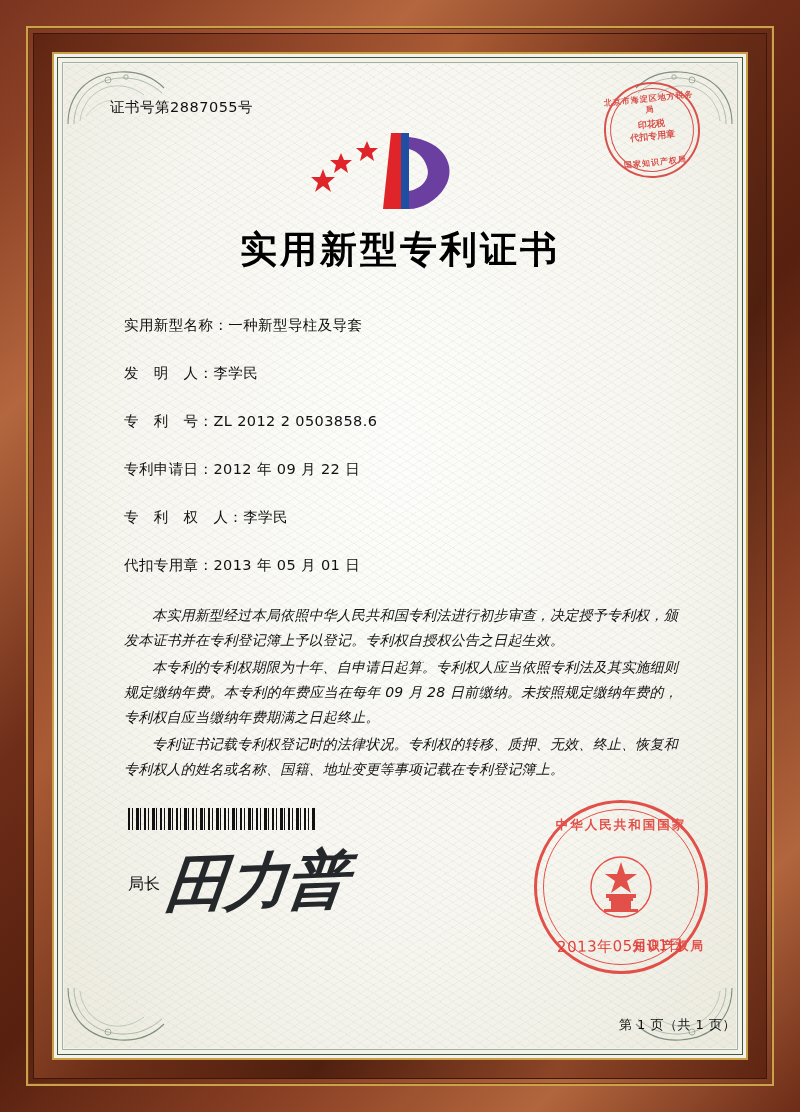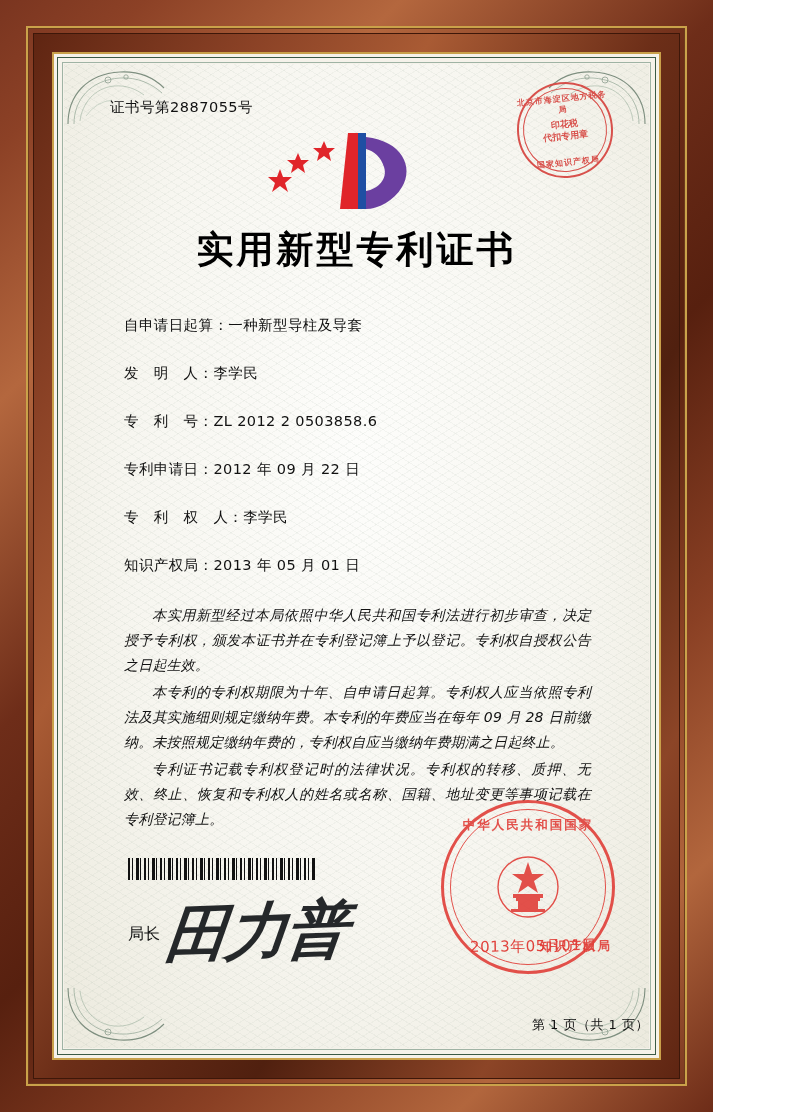--- a/index.html
+++ b/index.html
@@ -10,21 +10,21 @@
   body {
     width: 800px;
     height: 1112px;
     font-family: "DejaVu Sans", "Liberation Sans", sans-serif;
     overflow: hidden;
   }
 
   
   .certificate {
     position: relative;
-    width: 713px;
+    width: 800px;
     height: 1112px;
     box-sizing: border-box;
     background:
       linear-gradient(135deg, #7a3520 0%, #8c4126 8%, #b4673e 22%, #6e2d19 40%, #57200f 55%, #8a4024 72%, #b2663d 86%, #6d2c18 100%);
     padding: 22px;
   }
   .frame-gold-outer {
     position: absolute;
     left: 26px; top: 26px; right: 26px; bottom: 26px;
     border: 2px solid #caa24a;
@@ -231,21 +231,21 @@
     font-weight: bold;
     color: #14171a;
     letter-spacing: -2px;
     transform: skewX(-8deg) rotate(-2deg);
     opacity: 0.92;
   }
 
   
   .national-seal {
     position: absolute;
-    right: 34px;
+    right: 28px;
     bottom: 74px;
     width: 168px;
     height: 168px;
     border: 3px solid #e03a34;
     border-radius: 50%;
     opacity: 0.88;
     color: #e03a34;
   }
   .national-seal .inner-ring {
     position: absolute;
@@ -369,36 +369,36 @@
           <polygon points="96,6 104,6 104,82 96,82" fill="#1f4fa3"></polygon>
 
           <path d="M104,10 C140,14 152,40 140,60 C132,74 116,82 104,82 L104,64 C116,62 126,52 122,40 C119,30 112,24 104,22 Z" fill="#6b3fa0"></path>
         </svg>
       </div>
 
       <div class="main-title">实用新型专利证书</div>
 
       <div class="fields">
         <div class="field-row">
-          <span class="field-label">自申请日起算：</span><span class="field-value">一种新型导柱及导套</span>
+          <span class="field-label">实用新型名称：</span><span class="field-value">一种新型导柱及导套</span>
         </div>
         <div class="field-row">
           <span class="field-label">发　明　人：</span><span class="field-value">李学民</span>
         </div>
         <div class="field-row">
           <span class="field-label">专　利　号：</span><span class="field-value">ZL 2012 2 0503858.6</span>
         </div>
         <div class="field-row">
           <span class="field-label">专利申请日：</span><span class="field-value">2012 年 09 月 22 日</span>
         </div>
         <div class="field-row">
           <span class="field-label">专　利　权　人：</span><span class="field-value">李学民</span>
         </div>
         <div class="field-row">
-          <span class="field-label">知识产权局：</span><span class="field-value">2013 年 05 月 01 日</span>
+          <span class="field-label">代扣专用章：</span><span class="field-value">2013 年 05 月 01 日</span>
         </div>
       </div>
 
       <div class="paragraphs">
         <div class="para">本实用新型经过本局依照中华人民共和国专利法进行初步审查，决定授予专利权，颁发本证书并在专利登记簿上予以登记。专利权自授权公告之日起生效。</div>
         <div class="para">本专利的专利权期限为十年、自申请日起算。专利权人应当依照专利法及其实施细则规定缴纳年费。本专利的年费应当在每年 09 月 28 日前缴纳。未按照规定缴纳年费的，专利权自应当缴纳年费期满之日起终止。</div>
         <div class="para">专利证书记载专利权登记时的法律状况。专利权的转移、质押、无效、终止、恢复和专利权人的姓名或名称、国籍、地址变更等事项记载在专利登记簿上。</div>
       </div>
 
       <div class="barcode"></div>

